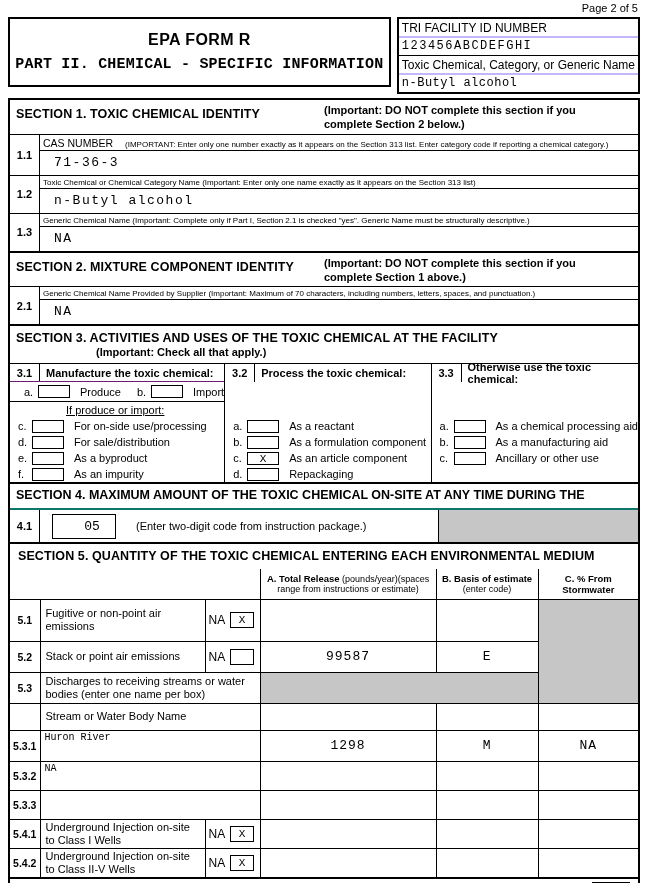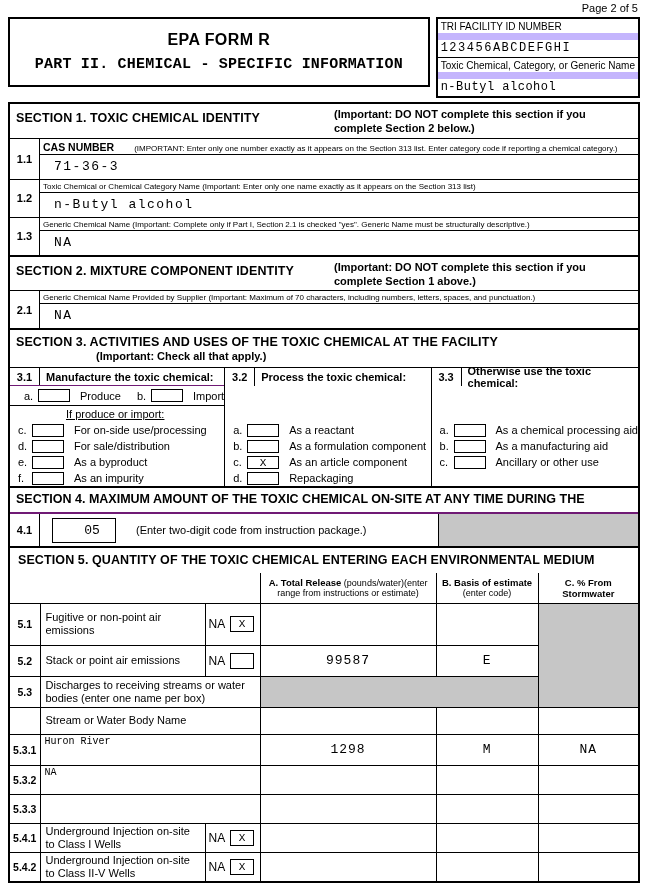--- a/index.html
+++ b/index.html
@@ -12,35 +12,35 @@
   .inner{position:absolute;left:8px;top:2px;width:632px;}
   .mono{font-family:"Liberation Mono","DejaVu Sans Mono",monospace;}
 
   .page-label{text-align:right;font-size:11px;height:15px;padding-right:2px;}
 
   .top-row{display:flex;align-items:stretch;}
   .title-box{border:2px solid #000;width:464px;height:70px;display:flex;flex-direction:column;justify-content:center;align-items:center;}
   .t1{font-weight:bold;font-size:16px;letter-spacing:.4px;}
   .t2{font-weight:bold;font-size:15px;margin-top:7px;letter-spacing:.2px;font-family:Liberation Mono, monospace;}
   .id-box{border:2px solid #000;flex:1;margin-left:6px;display:flex;flex-direction:column;}
-  .id-label{font-size:10px;padding:2px 3px 1px;border-bottom:7px solid #c4b5fd;white-space:nowrap;}
+  .id-label{font-size:12px;padding:2px 3px 1px;border-bottom:2px solid #c4b5fd;white-space:nowrap;}
   .id-value{font-size:12px;padding:1px 3px 2px;border-bottom:1px solid #000;letter-spacing:1.5px;}
   .id-value.last{border-bottom:none;flex:1;letter-spacing:.5px;}
 
   .sec{border:2px solid #000;margin-top:-2px;background:#fff;}
   .sec.first{margin-top:4px;}
-  .sec-head{display:flex;padding:2px 12px 2px 6px;}
+  .sec-head{display:flex;padding:2px 22px 2px 6px;}
   .sec-title{font-weight:bold;font-size:12.5px;flex:1;padding-top:5px;letter-spacing:.1px;}
   .sec-note{font-weight:bold;font-size:11px;width:292px;line-height:1.3;padding-top:1px;}
 
   .frow{border-top:1px solid #000;display:flex;}
   .fnum{width:30px;border-right:1px solid #000;font-weight:bold;font-size:11px;display:flex;align-items:center;justify-content:center;flex:none;}
   .fbody{flex:1;min-width:0;}
   .fnote{font-size:8px;padding:2px 3px 1px;border-bottom:1px solid #000;color:#000;}
-  .fnote .fnote-bold{font-size:10.5px;font-weight:bold;margin-right:20px;}
+  .fnote .fnote-bold{font-size:10.5px;font-weight:normal;margin-right:12px;}
   .fvalue{font-size:13px;padding:4px 3px 5px 14px;letter-spacing:1.5px;}
 
   
   .s3note{font-weight:bold;font-size:11px;padding:1px 0 5px 80px;}
   .s3grid{display:flex;border-top:1px solid #000;}
   .s3col{position:relative;}
   .s3c1{width:216px;}
   .s3c2{width:210px;border-left:1px solid #000;}
   .s3c3{flex:1;border-left:1px solid #000;}
   .s3head{display:flex;height:18px;align-items:stretch;}
@@ -51,21 +51,21 @@
   .s3sub{font-size:11px;text-decoration:underline;padding-left:56px;height:16px;padding-top:2px;}
   .ckrow{display:flex;align-items:center;height:16px;font-size:11px;padding-left:8px;}
   .ckletter{width:14px;text-align:left;flex:none;}
   .cb{display:inline-block;width:32px;height:13px;border:1px solid #000;font-family:"Liberation Mono",monospace;font-size:11px;line-height:12px;text-align:center;flex:none;}
   .cklabel{margin-left:10px;white-space:nowrap;}
   .pad-top{padding-top:36px;}
 
   
   .s4head{padding:4px 4px 6px 6px;font-weight:bold;font-size:12.5px;}
   .s4line2{margin-left:96px;margin-top:2px;}
-  .s4row{border-top:2px solid #701a75;display:flex;height:34px;}
+  .s4row{border-top:2px solid #0f766e;display:flex;height:34px;}
   .s4body{flex:1;display:flex;align-items:center;position:relative;}
   .codebox{border:1px solid #000;width:64px;height:25px;margin-left:12px;display:flex;align-items:center;justify-content:center;font-size:13px;padding-left:16px;}
   .s4note{font-size:11px;margin-left:20px;}
   .s4shade{position:absolute;right:0;top:0;bottom:0;width:200px;background:#c6c6c6;border-left:1px solid #000;}
 
   
   .t5{border-collapse:collapse;width:100%;border-style:hidden;table-layout:fixed;}
   .t5 td{border:1px solid #000;overflow:hidden;}
   .th-cell{font-size:9px;text-align:center;vertical-align:middle;line-height:1.2;padding:1px 2px;}
   .th-bold{font-weight:bold;font-size:9.5px;}
@@ -272,21 +272,21 @@
             <col style="width:55px">
         <col style="width:176px">
             <col style="width:102px">
             <col style="width:100px">
       </colgroup>
       <tbody>
             <tr style="height:30px;">
         <td colspan="3"></td>
         <td class="th-cell">
           <span class="th-bold">A. Total Release</span>
-          <span>(pounds/water)(enter range from instructions or estimate)</span>
+          <span>(pounds/year)(spaces range from instructions or estimate)</span>
         </td>
         <td class="th-cell">
           <span class="th-bold" style="display:block;">B. Basis of estimate</span>
           <span style="display:block;">(enter code)</span>
         </td>
         <td class="th-cell th-bold">C. % From Stormwater</td>
       </tr>
 
       <tr style="height:42px;">
         <td class="num-cell">5.1</td>

